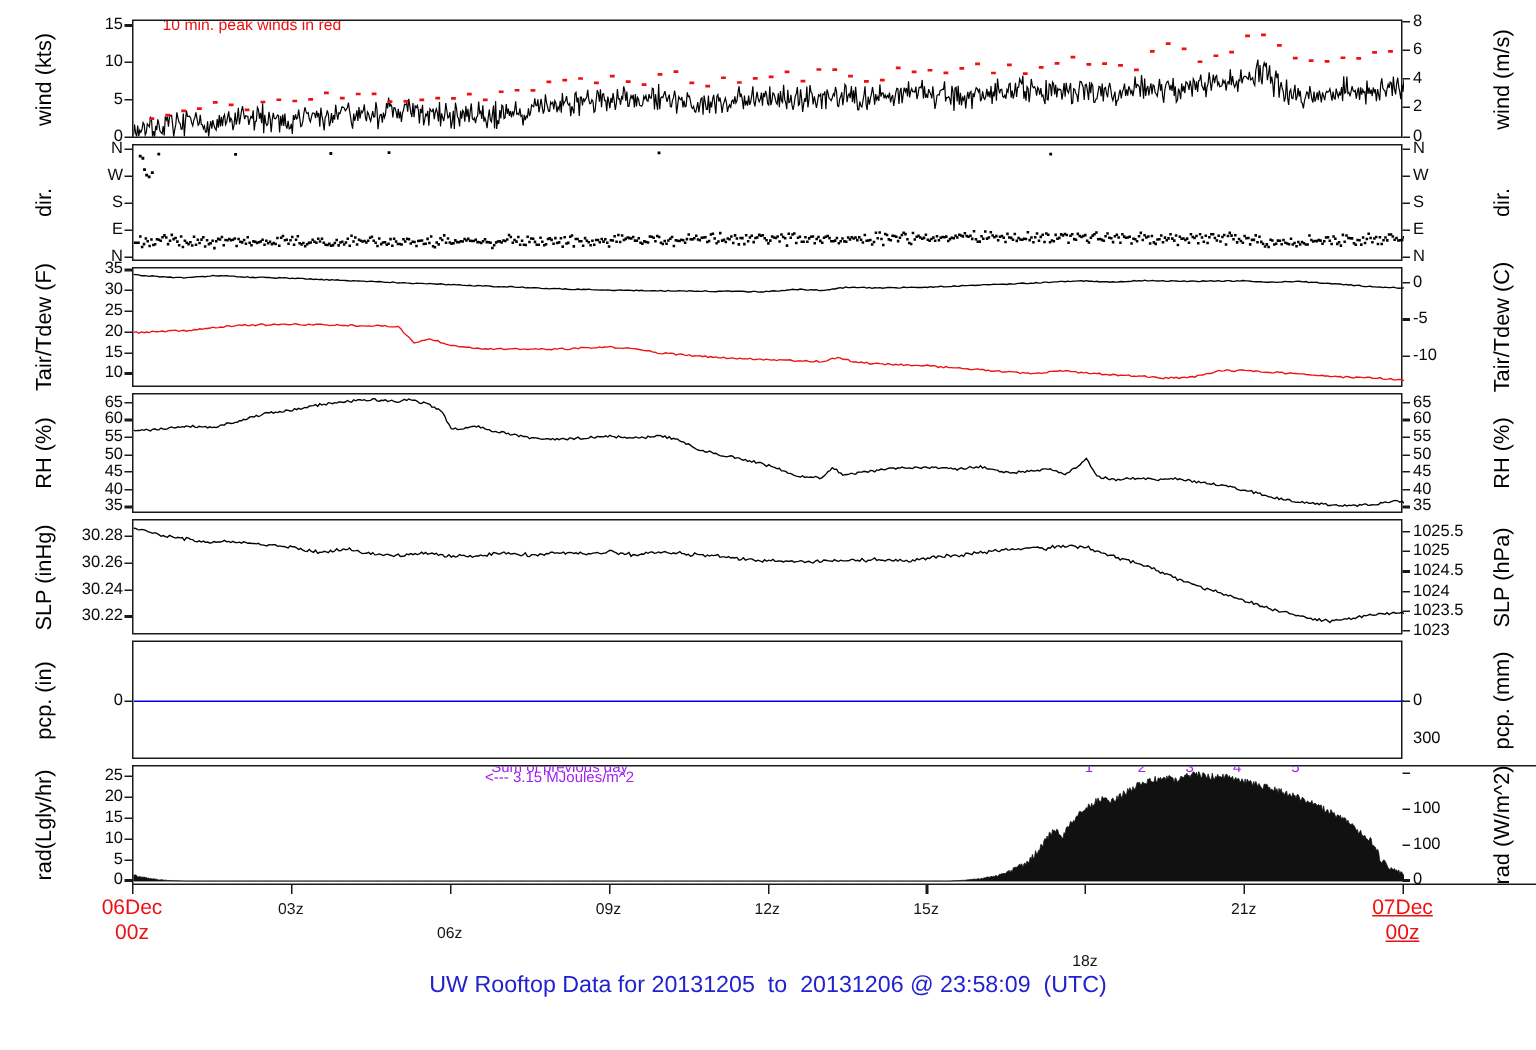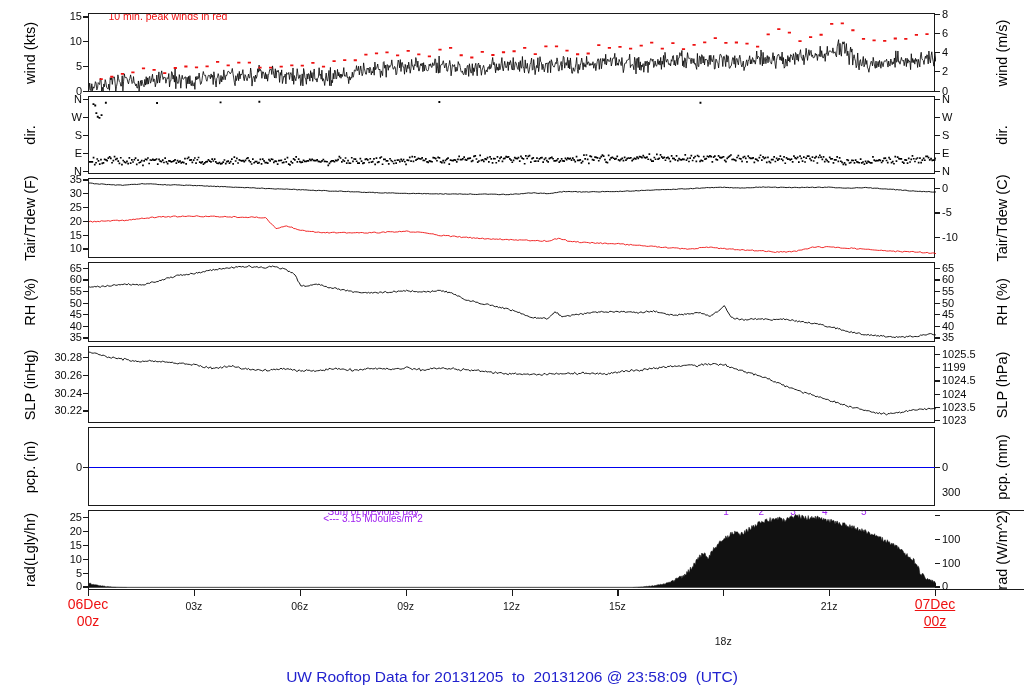--- a/index.html
+++ b/index.html
@@ -8,21 +8,21 @@
   .panel{position:absolute;border:1.2px solid #1a1a1a;background:#fff;box-sizing:border-box;}
   .panel svg{position:absolute;left:0;top:0;display:block;}
   .ytick-label{position:absolute;font-size:11px;color:#0a0a0a;line-height:12px;}
   .ytick-mark{position:absolute;background:#1a1a1a;height:1.2px;width:5px;}
   .xtick-mark{position:absolute;background:#1a1a1a;width:1.2px;height:6px;}
   .xtick-label{position:absolute;font-size:10.5px;color:#151515;text-align:center;width:44px;}
   .axis-title{position:absolute;font-size:14.5px;color:#000;white-space:nowrap;
               transform:translate(-50%,-50%) rotate(-90deg);}
   .x-endpoint{position:absolute;font-size:14px;text-align:center;width:90px;line-height:17px;}
   .fig-title{position:absolute;left:0;top:648px;width:100%;text-align:center;
-             font-size:15.5px;white-space:pre;margin-top:20px;}
+             font-size:15.5px;white-space:pre;}
 </style>
 </head>
 <body>
 
 <div class="figure">
   <div id="panels">
       <div class="panel" style="left: 88px; top: 13px; width: 847px; height: 79px;">
         <svg width="847" height="79" viewBox="0 0 847 79">
           <path d="M0.0,76.23L0.7,69.06L1.4,74.79L2.1,76.90L2.8,69.77L3.5,76.68L4.2,72.75L4.9,74.23L5.6,72.56L6.4,67.67L7.1,68.99L7.8,75.93L8.5,74.39L9.2,68.59L9.9,69.52L10.6,70.54L11.3,64.25L12.0,65.34L12.7,77.02L13.4,73.33L14.1,77.02L14.8,69.94L15.5,72.72L16.2,65.62L16.9,68.34L17.6,73.24L18.4,74.48L19.1,75.12L19.8,70.04L20.5,76.38L21.2,63.69L21.9,65.96L22.6,63.68L23.3,70.41L24.0,63.97L24.7,62.97L25.4,62.94L26.1,69.10L26.8,77.02L27.5,72.43L28.2,68.92L28.9,60.85L29.6,64.66L30.4,67.60L31.1,68.40L31.8,72.15L32.5,71.98L33.2,61.75L33.9,76.86L34.6,67.21L35.3,59.77L36.0,63.56L36.7,63.63L37.4,63.41L38.1,64.81L38.8,67.97L39.5,69.88L40.2,66.09L40.9,64.31L41.6,60.86L42.4,65.42L43.1,69.52L43.8,68.52L44.5,62.59L45.2,68.96L45.9,69.16L46.6,71.80L47.3,69.94L48.0,74.04L48.7,73.94L49.4,66.93L50.1,77.02L50.8,70.77L51.5,66.68L52.2,71.74L52.9,66.07L53.6,69.38L54.3,71.49L55.1,72.82L55.8,65.41L56.5,71.11L57.2,62.70L57.9,70.33L58.6,63.86L59.3,70.09L60.0,63.95L60.7,62.37L61.4,69.18L62.1,67.63L62.8,63.75L63.5,60.22L64.2,67.67L64.9,64.82L65.6,66.18L66.3,72.82L67.1,68.87L67.8,61.06L68.5,69.16L69.2,65.12L69.9,57.88L70.6,68.86L71.3,64.56L72.0,59.96L72.7,56.83L73.4,61.29L74.1,65.46L74.8,63.15L75.5,63.44L76.2,63.49L76.9,69.24L77.6,65.92L78.3,63.68L79.1,64.64L79.8,59.52L80.5,72.92L81.2,66.89L81.9,66.79L82.6,57.60L83.3,59.07L84.0,65.11L84.7,61.21L85.4,68.12L86.1,54.93L86.8,74.76L87.5,62.55L88.2,67.87L88.9,69.57L89.6,68.51L90.3,60.58L91.1,65.20L91.8,74.20L92.5,65.79L93.2,61.30L93.9,65.02L94.6,65.17L95.3,64.49L96.0,62.75L96.7,63.05L97.4,74.39L98.1,63.29L98.8,69.82L99.5,62.43L100.2,69.93L100.9,61.65L101.6,69.67L102.3,71.72L103.1,66.58L103.8,71.95L104.5,71.63L105.2,68.55L105.9,75.36L106.6,62.76L107.3,65.86L108.0,62.25L108.7,65.19L109.4,64.59L110.1,58.99L110.8,64.62L111.5,70.41L112.2,69.80L112.9,66.71L113.6,61.37L114.3,57.51L115.1,60.72L115.8,61.76L116.5,61.16L117.2,65.47L117.9,67.25L118.6,64.28L119.3,61.38L120.0,61.34L120.7,61.65L121.4,64.80L122.1,59.92L122.8,63.34L123.5,61.31L124.2,70.54L124.9,57.79L125.6,63.25L126.3,66.60L127.1,73.02L127.8,64.22L128.5,63.22L129.2,59.63L129.9,62.20L130.6,70.15L131.3,67.38L132.0,61.42L132.7,67.97L133.4,62.70L134.1,65.71L134.8,55.88L135.5,61.80L136.2,65.78L136.9,61.17L137.6,61.75L138.3,59.71L139.0,57.22L139.8,57.57L140.5,58.08L141.2,59.86L141.9,58.97L142.6,57.64L143.3,54.44L144.0,59.70L144.7,63.97L145.4,68.65L146.1,71.74L146.8,61.69L147.5,66.58L148.2,63.66L148.9,59.58L149.6,66.66L150.3,57.37L151.0,64.88L151.8,59.95L152.5,61.09L153.2,59.56L153.9,55.64L154.6,64.30L155.3,66.74L156.0,60.60L156.7,61.85L157.4,64.82L158.1,66.78L158.8,63.41L159.5,60.09L160.2,64.06L160.9,63.71L161.6,54.02L162.3,58.71L163.0,72.09L163.8,64.84L164.5,62.57L165.2,62.36L165.9,67.85L166.6,61.03L167.3,64.35L168.0,62.08L168.7,54.72L169.4,58.25L170.1,51.09L170.8,57.17L171.5,55.44L172.2,57.00L172.9,64.30L173.6,57.81L174.3,57.93L175.0,60.37L175.8,64.86L176.5,58.52L177.2,64.99L177.9,60.35L178.6,67.21L179.3,61.55L180.0,59.34L180.7,55.55L181.4,55.72L182.1,54.90L182.8,60.49L183.5,51.91L184.2,56.43L184.9,61.30L185.6,64.00L186.3,54.77L187.0,64.15L187.8,56.71L188.5,57.75L189.2,56.21L189.9,59.36L190.6,68.36L191.3,58.53L192.0,61.39L192.7,55.86L193.4,69.54L194.1,66.20L194.8,62.22L195.5,63.18L196.2,59.99L196.9,69.88L197.6,58.63L198.3,59.71L199.0,60.41L199.8,58.41L200.5,65.46L201.2,60.64L201.9,58.57L202.6,61.32L203.3,66.98L204.0,53.96L204.7,70.34L205.4,61.56L206.1,64.27L206.8,66.79L207.5,62.63L208.2,54.71L208.9,59.85L209.6,64.61L210.3,63.93L211.0,60.81L211.7,71.61L212.5,67.14L213.2,59.90L213.9,71.94L214.6,54.49L215.3,57.98L216.0,63.90L216.7,65.00L217.4,70.26L218.1,59.91L218.8,65.04L219.5,59.54L220.2,60.76L220.9,67.10L221.6,56.68L222.3,63.95L223.0,58.54L223.7,67.39L224.5,60.14L225.2,54.97L225.9,65.14L226.6,65.81L227.3,64.63L228.0,68.05L228.7,64.24L229.4,63.31L230.1,53.73L230.8,61.40L231.5,60.17L232.2,65.25L232.9,56.13L233.6,67.14L234.3,64.61L235.0,67.01L235.7,71.52L236.5,64.16L237.2,59.07L237.9,65.85L238.6,67.15L239.3,62.09L240.0,56.42L240.7,71.68L241.4,53.39L242.1,71.97L242.8,66.22L243.5,68.70L244.2,59.34L244.9,64.97L245.6,56.06L246.3,56.77L247.0,65.02L247.7,64.40L248.5,55.36L249.2,61.98L249.9,58.36L250.6,63.25L251.3,60.03L252.0,64.25L252.7,60.22L253.4,62.50L254.1,59.20L254.8,53.59L255.5,62.07L256.2,61.50L256.9,62.50L257.6,58.15L258.3,63.55L259.0,62.89L259.7,69.65L260.5,62.54L261.2,66.08L261.9,63.38L262.6,64.23L263.3,58.17L264.0,63.30L264.7,61.25L265.4,55.95L266.1,56.56L266.8,57.16L267.5,51.63L268.2,56.26L268.9,56.49L269.6,52.23L270.3,60.87L271.0,56.80L271.7,51.94L272.5,57.47L273.2,61.76L273.9,59.22L274.6,48.86L275.3,54.22L276.0,57.09L276.7,60.11L277.4,60.23L278.1,54.05L278.8,55.29L279.5,54.23L280.2,58.95L280.9,53.17L281.6,54.77L282.3,60.84L283.0,57.39L283.7,58.98L284.5,53.27L285.2,61.20L285.9,48.07L286.6,55.74L287.3,54.16L288.0,53.21L288.7,50.03L289.4,54.79L290.1,55.97L290.8,55.01L291.5,63.44L292.2,56.84L292.9,59.02L293.6,61.69L294.3,48.43L295.0,47.57L295.7,54.23L296.4,51.07L297.2,63.26L297.9,50.79L298.6,50.75L299.3,56.27L300.0,51.48L300.7,53.42L301.4,51.96L302.1,50.96L302.8,45.88L303.5,52.23L304.2,55.19L304.9,54.93L305.6,52.41L306.3,53.55L307.0,60.89L307.7,60.06L308.4,52.96L309.2,46.07L309.9,48.09L310.6,53.86L311.3,45.60L312.0,57.51L312.7,48.71L313.4,48.47L314.1,53.12L314.8,53.00L315.5,60.21L316.2,50.36L316.9,53.73L317.6,58.20L318.3,51.18L319.0,54.56L319.7,48.12L320.4,52.83L321.2,59.22L321.9,54.90L322.6,45.40L323.3,51.96L324.0,51.81L324.7,55.86L325.4,50.60L326.1,51.80L326.8,43.56L327.5,46.47L328.2,53.30L328.9,47.07L329.6,56.78L330.3,56.88L331.0,52.39L331.7,49.77L332.4,51.67L333.2,49.14L333.9,57.70L334.6,48.64L335.3,56.93L336.0,50.92L336.7,52.12L337.4,56.11L338.1,56.47L338.8,56.85L339.5,55.43L340.2,50.18L340.9,51.87L341.6,49.77L342.3,53.10L343.0,53.49L343.7,48.74L344.4,51.34L345.2,51.36L345.9,44.82L346.6,45.28L347.3,58.90L348.0,48.79L348.7,54.85L349.4,59.22L350.1,42.02L350.8,58.80L351.5,51.49L352.2,50.52L352.9,51.10L353.6,48.83L354.3,46.71L355.0,50.65L355.7,53.97L356.4,51.36L357.2,49.05L357.9,57.03L358.6,57.26L359.3,52.86L360.0,51.14L360.7,46.45L361.4,50.48L362.1,61.84L362.8,55.92L363.5,50.53L364.2,51.90L364.9,52.47L365.6,50.65L366.3,57.64L367.0,53.05L367.7,57.15L368.4,56.70L369.2,47.57L369.9,50.39L370.6,50.09L371.3,53.48L372.0,57.39L372.7,58.32L373.4,56.92L374.1,60.21L374.8,60.77L375.5,57.89L376.2,54.07L376.9,60.87L377.6,55.98L378.3,51.83L379.0,51.17L379.7,62.41L380.4,49.75L381.1,53.99L381.9,58.90L382.6,58.89L383.3,49.71L384.0,61.52L384.7,53.82L385.4,57.59L386.1,51.91L386.8,49.24L387.5,55.35L388.2,61.80L388.9,50.21L389.6,49.06L390.3,53.72L391.0,51.00L391.7,55.22L392.4,61.25L393.1,56.17L393.9,53.52L394.6,51.38L395.3,54.50L396.0,60.59L396.7,57.31L397.4,55.91L398.1,58.03L398.8,53.31L399.5,52.71L400.2,55.33L400.9,50.30L401.6,54.66L402.3,53.26L403.0,47.77L403.7,43.47L404.4,50.76L405.1,48.34L405.9,52.71L406.6,58.82L407.3,49.74L408.0,56.27L408.7,53.20L409.4,56.44L410.1,49.67L410.8,55.89L411.5,53.82L412.2,49.38L412.9,43.55L413.6,54.11L414.3,56.93L415.0,51.85L415.7,47.28L416.4,51.59L417.1,53.88L417.9,52.01L418.6,47.73L419.3,56.51L420.0,48.01L420.7,50.79L421.4,46.54L422.1,49.37L422.8,55.15L423.5,55.99L424.2,43.53L424.9,56.11L425.6,53.39L426.3,47.98L427.0,48.54L427.7,51.07L428.4,54.41L429.1,55.52L429.9,48.19L430.6,57.46L431.3,46.67L432.0,53.16L432.7,54.27L433.4,42.48L434.1,52.10L434.8,54.33L435.5,58.81L436.2,45.88L436.9,54.38L437.6,54.06L438.3,49.27L439.0,56.04L439.7,59.30L440.4,55.80L441.1,50.47L441.9,48.24L442.6,44.08L443.3,56.18L444.0,55.48L444.7,45.51L445.4,51.75L446.1,60.68L446.8,55.30L447.5,51.51L448.2,53.83L448.9,43.72L449.6,57.63L450.3,52.42L451.0,42.67L451.7,47.49L452.4,48.33L453.1,55.63L453.9,50.16L454.6,54.12L455.3,57.90L456.0,54.12L456.7,49.26L457.4,49.99L458.1,48.83L458.8,58.71L459.5,48.75L460.2,49.11L460.9,46.87L461.6,58.76L462.3,45.67L463.0,47.84L463.7,51.50L464.4,52.03L465.1,53.17L465.8,51.31L466.6,48.49L467.3,49.70L468.0,43.86L468.7,47.39L469.4,56.67L470.1,57.08L470.8,51.97L471.5,50.41L472.2,47.50L472.9,56.19L473.6,50.59L474.3,42.32L475.0,43.45L475.7,54.16L476.4,49.82L477.1,48.50L477.8,51.38L478.6,43.38L479.3,53.97L480.0,46.27L480.7,54.99L481.4,43.94L482.1,51.46L482.8,59.16L483.5,59.25L484.2,53.74L484.9,56.62L485.6,57.33L486.3,53.29L487.0,49.26L487.7,43.52L488.4,55.49L489.1,59.31L489.8,50.32L490.6,55.69L491.3,51.39L492.0,48.40L492.7,44.09L493.4,48.83L494.1,55.84L494.8,48.69L495.5,52.47L496.2,50.49L496.9,53.24L497.6,42.28L498.3,50.47L499.0,48.02L499.7,47.93L500.4,51.51L501.1,49.34L501.8,51.42L502.6,49.74L503.3,50.89L504.0,47.72L504.7,54.22L505.4,51.08L506.1,49.30L506.8,56.64L507.5,52.27L508.2,47.73L508.9,44.81L509.6,45.07L510.3,55.37L511.0,46.89L511.7,44.54L512.4,54.76L513.1,49.45L513.8,44.38L514.6,47.15L515.3,44.67L516.0,50.25L516.7,40.22L517.4,51.00L518.1,47.06L518.8,45.08L519.5,47.20L520.2,46.95L520.9,47.41L521.6,43.76L522.3,52.03L523.0,49.03L523.7,44.37L524.4,43.97L525.1,44.53L525.8,39.30L526.6,51.67L527.3,43.49L528.0,51.21L528.7,49.15L529.4,51.28L530.1,45.42L530.8,47.34L531.5,48.74L532.2,51.62L532.9,43.53L533.6,50.92L534.3,58.62L535.0,54.82L535.7,49.49L536.4,49.05L537.1,49.39L537.8,46.27L538.6,46.07L539.3,45.38L540.0,45.58L540.7,40.19L541.4,53.60L542.1,50.98L542.8,51.13L543.5,50.45L544.2,51.95L544.9,55.80L545.6,43.25L546.3,46.68L547.0,59.93L547.7,44.65L548.4,44.19L549.1,53.58L549.8,43.14L550.5,55.86L551.3,47.85L552.0,56.36L552.7,51.01L553.4,52.64L554.1,49.62L554.8,58.23L555.5,51.69L556.2,47.23L556.9,52.01L557.6,47.64L558.3,46.92L559.0,58.62L559.7,48.06L560.4,50.70L561.1,46.92L561.8,44.49L562.5,45.26L563.3,47.31L564.0,45.06L564.7,53.49L565.4,51.91L566.1,46.96L566.8,51.11L567.5,52.28L568.2,50.18L568.9,45.26L569.6,50.39L570.3,46.89L571.0,51.11L571.7,43.38L572.4,55.36L573.1,47.05L573.8,50.32L574.5,41.41L575.3,53.19L576.0,38.31L576.7,44.72L577.4,48.18L578.1,45.61L578.8,45.51L579.5,50.29L580.2,50.96L580.9,49.50L581.6,51.83L582.3,45.71L583.0,47.29L583.7,42.02L584.4,41.57L585.1,51.06L585.8,46.39L586.5,51.82L587.3,47.68L588.0,41.18L588.7,50.66L589.4,44.20L590.1,44.08L590.8,38.61L591.5,40.32L592.2,42.15L592.9,36.44L593.6,51.81L594.3,46.76L595.0,53.16L595.7,43.77L596.4,44.91L597.1,54.08L597.8,47.53L598.5,38.63L599.3,43.41L600.0,44.52L600.7,43.84L601.4,45.37L602.1,49.74L602.8,44.23L603.5,45.46L604.2,49.18L604.9,44.65L605.6,50.24L606.3,49.40L607.0,52.72L607.7,55.38L608.4,39.41L609.1,52.31L609.8,52.58L610.5,42.02L611.3,42.77L612.0,50.07L612.7,40.67L613.4,41.93L614.1,49.03L614.8,42.56L615.5,50.97L616.2,45.11L616.9,46.09L617.6,45.41L618.3,45.99L619.0,52.47L619.7,47.55L620.4,41.42L621.1,50.55L621.8,41.17L622.5,46.14L623.3,47.91L624.0,44.75L624.7,41.43L625.4,55.05L626.1,54.75L626.8,45.12L627.5,45.54L628.2,48.37L628.9,49.10L629.6,53.92L630.3,46.19L631.0,40.33L631.7,40.43L632.4,42.04L633.1,44.16L633.8,52.56L634.5,42.68L635.2,42.21L636.0,46.74L636.7,52.64L637.4,40.75L638.1,48.10L638.8,41.62L639.5,43.03L640.2,54.13L640.9,54.28L641.6,52.11L642.3,51.81L643.0,47.58L643.7,43.54L644.4,43.91L645.1,50.21L645.8,41.68L646.5,53.61L647.2,45.08L648.0,44.36L648.7,48.49L649.4,50.85L650.1,44.23L650.8,41.21L651.5,45.34L652.2,50.56L652.9,52.98L653.6,50.06L654.3,47.07L655.0,56.59L655.7,53.00L656.4,52.73L657.1,48.20L657.8,45.82L658.5,51.67L659.2,47.41L660.0,45.29L660.7,41.76L661.4,50.03L662.1,45.62L662.8,49.75L663.5,43.55L664.2,45.25L664.9,48.25L665.6,46.40L666.3,50.13L667.0,45.60L667.7,37.01L668.4,44.81L669.1,42.28L669.8,42.76L670.5,43.69L671.2,50.49L672.0,35.97L672.7,42.82L673.4,51.86L674.1,38.34L674.8,49.98L675.5,45.17L676.2,43.32L676.9,49.65L677.6,44.86L678.3,41.54L679.0,48.79L679.7,42.62L680.4,43.20L681.1,47.74L681.8,48.63L682.5,50.08L683.2,45.25L684.0,38.63L684.7,46.54L685.4,42.01L686.1,50.04L686.8,54.54L687.5,46.37L688.2,42.56L688.9,40.87L689.6,40.11L690.3,42.45L691.0,46.10L691.7,42.66L692.4,46.62L693.1,38.05L693.8,50.06L694.5,43.59L695.2,54.16L696.0,52.78L696.7,45.09L697.4,47.34L698.1,52.17L698.8,41.63L699.5,47.01L700.2,43.30L700.9,48.19L701.6,40.57L702.3,41.13L703.0,42.60L703.7,45.92L704.4,39.70L705.1,43.54L705.8,50.54L706.5,38.52L707.2,39.88L708.0,46.02L708.7,40.26L709.4,47.27L710.1,39.96L710.8,39.49L711.5,35.70L712.2,43.05L712.9,44.54L713.6,46.44L714.3,40.90L715.0,50.76L715.7,43.98L716.4,41.77L717.1,34.25L717.8,40.03L718.5,46.38L719.2,41.02L719.9,35.75L720.7,41.44L721.4,37.37L722.1,36.38L722.8,42.56L723.5,40.93L724.2,43.93L724.9,43.54L725.6,43.16L726.3,39.34L727.0,41.37L727.7,39.93L728.4,46.44L729.1,41.29L729.8,40.50L730.5,42.33L731.2,32.16L731.9,42.79L732.7,36.69L733.4,41.89L734.1,44.12L734.8,42.29L735.5,39.81L736.2,47.35L736.9,39.31L737.6,39.92L738.3,32.28L739.0,41.64L739.7,38.48L740.4,36.93L741.1,36.84L741.8,37.22L742.5,38.20L743.2,38.82L743.9,33.87L744.7,39.26L745.4,38.70L746.1,37.76L746.8,41.44L747.5,42.89L748.2,32.81L748.9,29.18L749.6,25.67L750.3,40.78L751.0,29.35L751.7,38.75L752.4,42.18L753.1,30.94L753.8,27.83L754.5,30.06L755.2,27.78L755.9,39.40L756.7,35.13L757.4,29.54L758.1,41.76L758.8,37.07L759.5,41.32L760.2,50.69L760.9,38.74L761.6,33.07L762.3,38.15L763.0,34.95L763.7,51.08L764.4,44.20L765.1,40.76L765.8,44.84L766.5,47.11L767.2,53.76L767.9,51.31L768.7,38.97L769.4,51.27L770.1,55.90L770.8,47.14L771.5,45.61L772.2,51.47L772.9,51.80L773.6,47.13L774.3,42.49L775.0,52.85L775.7,50.86L776.4,44.67L777.1,50.36L777.8,46.48L778.5,53.88L779.2,54.89L779.9,58.28L780.7,52.93L781.4,50.45L782.1,47.29L782.8,47.79L783.5,51.92L784.2,43.33L784.9,47.71L785.6,52.19L786.3,54.30L787.0,47.08L787.7,53.78L788.4,51.38L789.1,47.51L789.8,52.85L790.5,46.38L791.2,49.47L791.9,54.25L792.7,47.56L793.4,50.12L794.1,52.73L794.8,48.29L795.5,46.83L796.2,47.49L796.9,46.91L797.6,45.24L798.3,49.04L799.0,53.08L799.7,47.04L800.4,51.40L801.1,52.05L801.8,45.01L802.5,48.28L803.2,50.72L803.9,47.83L804.6,49.66L805.4,43.98L806.1,53.39L806.8,36.86L807.5,48.14L808.2,47.50L808.9,36.99L809.6,48.20L810.3,47.52L811.0,50.20L811.7,47.10L812.4,43.39L813.1,46.41L813.8,47.03L814.5,46.25L815.2,51.70L815.9,47.43L816.6,44.38L817.4,52.61L818.1,44.23L818.8,49.17L819.5,45.73L820.2,47.67L820.9,47.17L821.6,55.65L822.3,39.73L823.0,48.56L823.7,44.46L824.4,48.61L825.1,45.69L825.8,50.17L826.5,44.33L827.2,47.38L827.9,45.46L828.6,53.49L829.4,45.36L830.1,49.12L830.8,52.93L831.5,42.03L832.2,38.25L832.9,44.71L833.6,45.90L834.3,46.54L835.0,50.43L835.7,45.19L836.4,42.21L837.1,44.53L837.8,40.76L838.5,41.26L839.2,49.90L839.9,37.02L840.6,45.16L841.4,48.94L842.1,41.70L842.8,37.81L843.5,43.91L844.2,47.42L844.9,52.15L845.6,42.45L846.3,47.31L847.0,38.90" fill="none" stroke="#000000" stroke-width="0.8"></path>
           <path d="M10.6,65.06h3.2M21.2,62.76h3.2M31.8,59.88h3.2M42.3,58.36h3.2M52.9,54.30h3.2M63.5,55.91h3.2M74.1,59.20h3.2M84.7,54.01h3.2M95.3,52.51h3.2M105.9,53.32h3.2M116.5,52.29h3.2M127.0,47.96h3.2M137.6,51.40h3.2M148.2,48.68h3.2M158.8,48.57h3.2M169.4,53.71h3.2M180.0,53.54h3.2M190.6,52.57h3.2M201.2,51.39h3.2M211.7,51.58h3.2M222.3,48.81h3.2M232.9,52.56h3.2M243.5,47.18h3.2M254.1,46.15h3.2M264.7,46.23h3.2M275.3,40.54h3.2M285.9,39.45h3.2M296.4,38.33h3.2M307.0,41.30h3.2M317.6,36.80h3.2M328.2,40.47h3.2M338.8,42.40h3.2M349.4,35.64h3.2M360.0,33.80h3.2M370.6,41.26h3.2M381.2,43.48h3.2M391.7,37.84h3.2M402.3,41.01h3.2M412.9,38.23h3.2M423.5,37.26h3.2M434.1,33.87h3.2M444.7,40.06h3.2M455.3,32.34h3.2M465.9,32.39h3.2M476.4,36.69h3.2M487.0,40.24h3.2M497.6,39.48h3.2M508.2,31.19h3.2M518.8,33.85h3.2M529.4,32.82h3.2M540.0,34.61h3.2M550.6,31.58h3.2M561.1,28.55h3.2M571.7,34.67h3.2M582.3,29.19h3.2M592.9,35.10h3.2M603.5,30.91h3.2M614.1,28.29h3.2M624.7,24.10h3.2M635.3,28.85h3.2M645.8,28.48h3.2M656.4,29.60h3.2M667.0,32.60h3.2M677.6,20.31h3.2M688.2,15.11h3.2M698.8,18.57h3.2M709.4,27.15h3.2M720.0,23.16h3.2M730.5,20.76h3.2M741.1,9.95h3.2M751.7,9.28h3.2M762.3,16.27h3.2M772.9,24.80h3.2M783.5,26.43h3.2M794.1,26.90h3.2M804.7,24.50h3.2M815.2,24.91h3.2M825.8,20.86h3.2M836.4,20.21h3.2M847.0,19.45h3.2" fill="none" stroke="#EE1111" stroke-width="1.8"></path>
@@ -182,21 +182,21 @@
     <div class="ytick-label" style="left: 34px; width: 48px; top: 350.744px; text-align: right;">30.28</div>
     <div class="ytick-mark" style="left: 935px; top: 420.045px;"></div>
     <div class="ytick-label" style="left: 942px; width: 50px; top: 414.045px;">1023</div>
     <div class="ytick-mark" style="left: 935px; top: 406.794px;"></div>
     <div class="ytick-label" style="left: 942px; width: 50px; top: 400.794px;">1023.5</div>
     <div class="ytick-mark" style="left: 935px; top: 393.633px;"></div>
     <div class="ytick-label" style="left: 942px; width: 50px; top: 387.633px;">1024</div>
     <div class="ytick-mark" style="left: 935px; top: 380.381px;"></div>
     <div class="ytick-label" style="left: 942px; width: 50px; top: 374.381px;">1024.5</div>
     <div class="ytick-mark" style="left: 935px; top: 367.13px;"></div>
-    <div class="ytick-label" style="left: 942px; width: 50px; top: 361.13px;">1199</div>
+    <div class="ytick-label" style="left: 942px; width: 50px; top: 361.13px;">1025</div>
     <div class="ytick-mark" style="left: 935px; top: 353.879px;"></div>
     <div class="ytick-label" style="left: 942px; width: 50px; top: 347.879px;">1025.5</div>
     <div class="axis-title" style="left: 30px; top: 384.5px;">SLP (inHg)</div>
     <div class="axis-title" style="left: 1002px; top: 384.5px;">SLP (hPa)</div>
     <div class="ytick-mark" style="left: 83px; top: 466.5px;"></div>
     <div class="ytick-label" style="left: 34px; width: 48px; top: 460.5px; text-align: right;">0</div>
     <div class="ytick-mark" style="left: 935px; top: 466.5px;"></div>
     <div class="ytick-label" style="left: 942px; width: 50px; top: 460.5px;">0</div>
     <div class="axis-title" style="left: 30px; top: 466.5px;">pcp. (in)</div>
     <div class="axis-title" style="left: 1002px; top: 466.5px;">pcp. (mm)</div>
@@ -225,19 +225,19 @@
     <div class="xtick-mark" style="left: 88px; top: 590px;"></div>
     <div class="xtick-mark" style="left: 193.875px; top: 590px;"></div>
     <div class="xtick-mark" style="left: 299.75px; top: 590px;"></div>
     <div class="xtick-mark" style="left: 405.625px; top: 590px;"></div>
     <div class="xtick-mark" style="left: 511.5px; top: 590px;"></div>
     <div class="xtick-mark" style="left: 617.375px; top: 590px;"></div>
     <div class="xtick-mark" style="left: 723.25px; top: 590px;"></div>
     <div class="xtick-mark" style="left: 829.125px; top: 590px;"></div>
     <div class="xtick-mark" style="left: 935px; top: 590px;"></div>
     <div class="xtick-label" style="left: 171.875px; top: 600px;">03z</div>
-    <div class="xtick-label" style="left: 277.75px; top: 600px;">06z</div>
+    <div class="xtick-label" style="left: 277.75px; top: 616px;">06z</div>
     <div class="xtick-label" style="left: 383.625px; top: 600px;">09z</div>
     <div class="xtick-label" style="left: 489.5px; top: 600px;">12z</div>
     <div class="xtick-label" style="left: 595.375px; top: 600px;">15z</div>
     <div class="xtick-label" style="left: 701.25px; top: 600px; margin-top: 35px;">18z</div>
     <div class="xtick-label" style="left: 807.125px; top: 600px;">21z</div>
   </div>
 
 </body></html>

